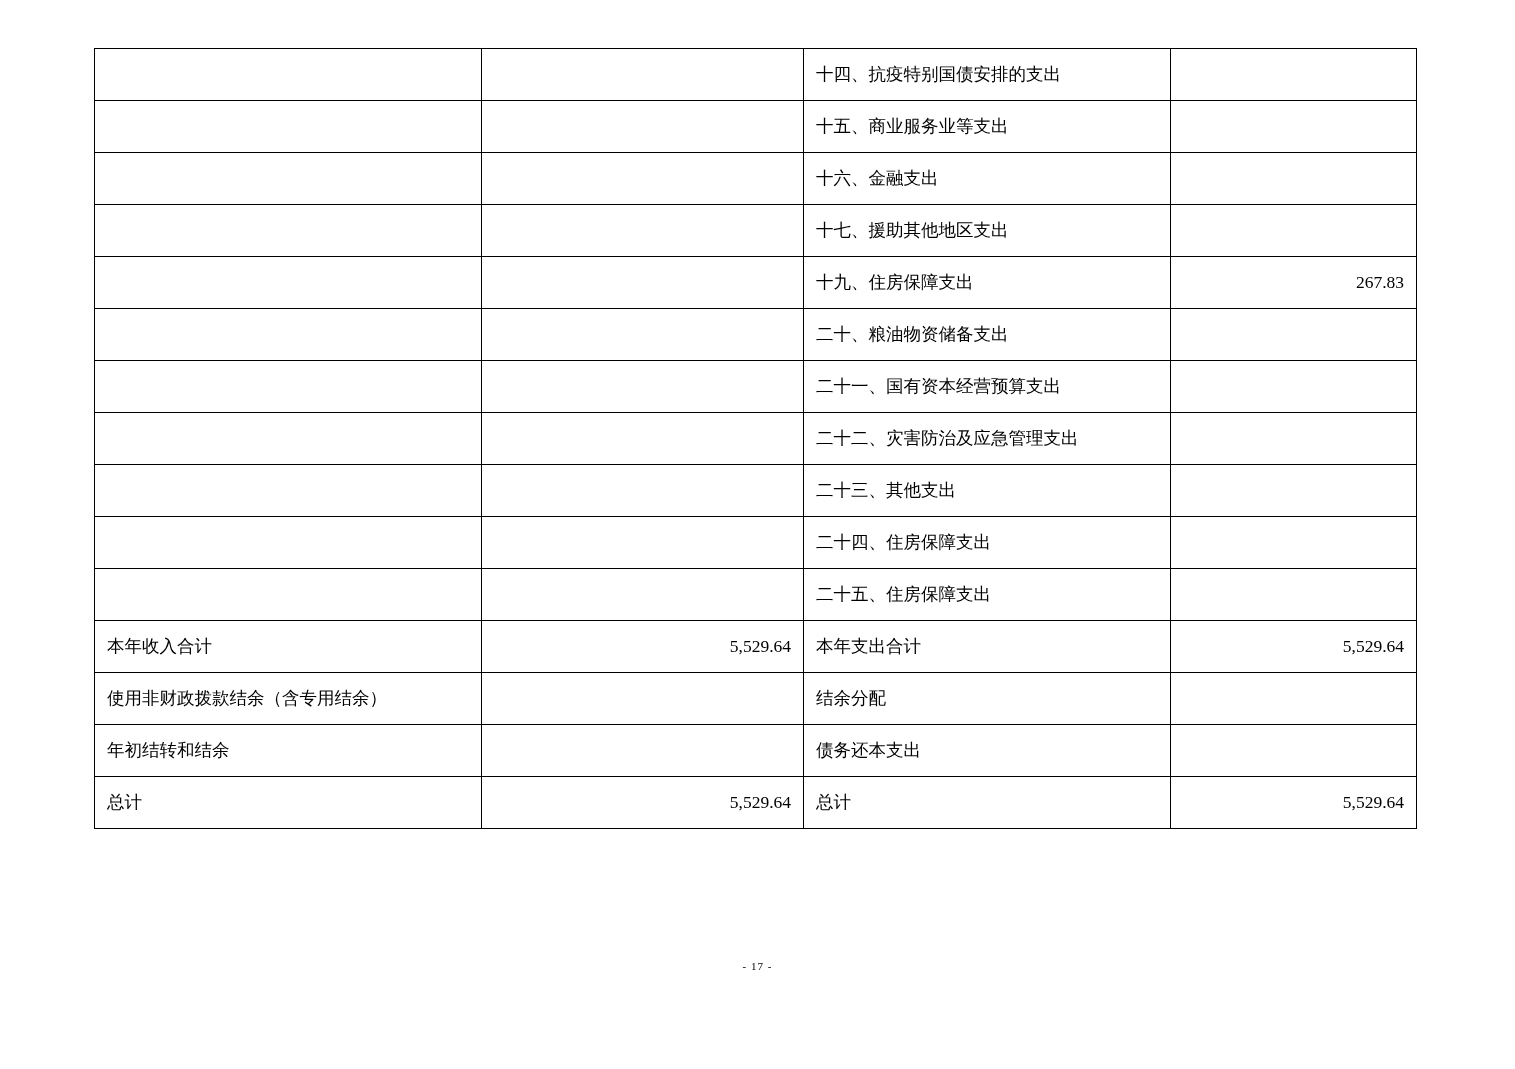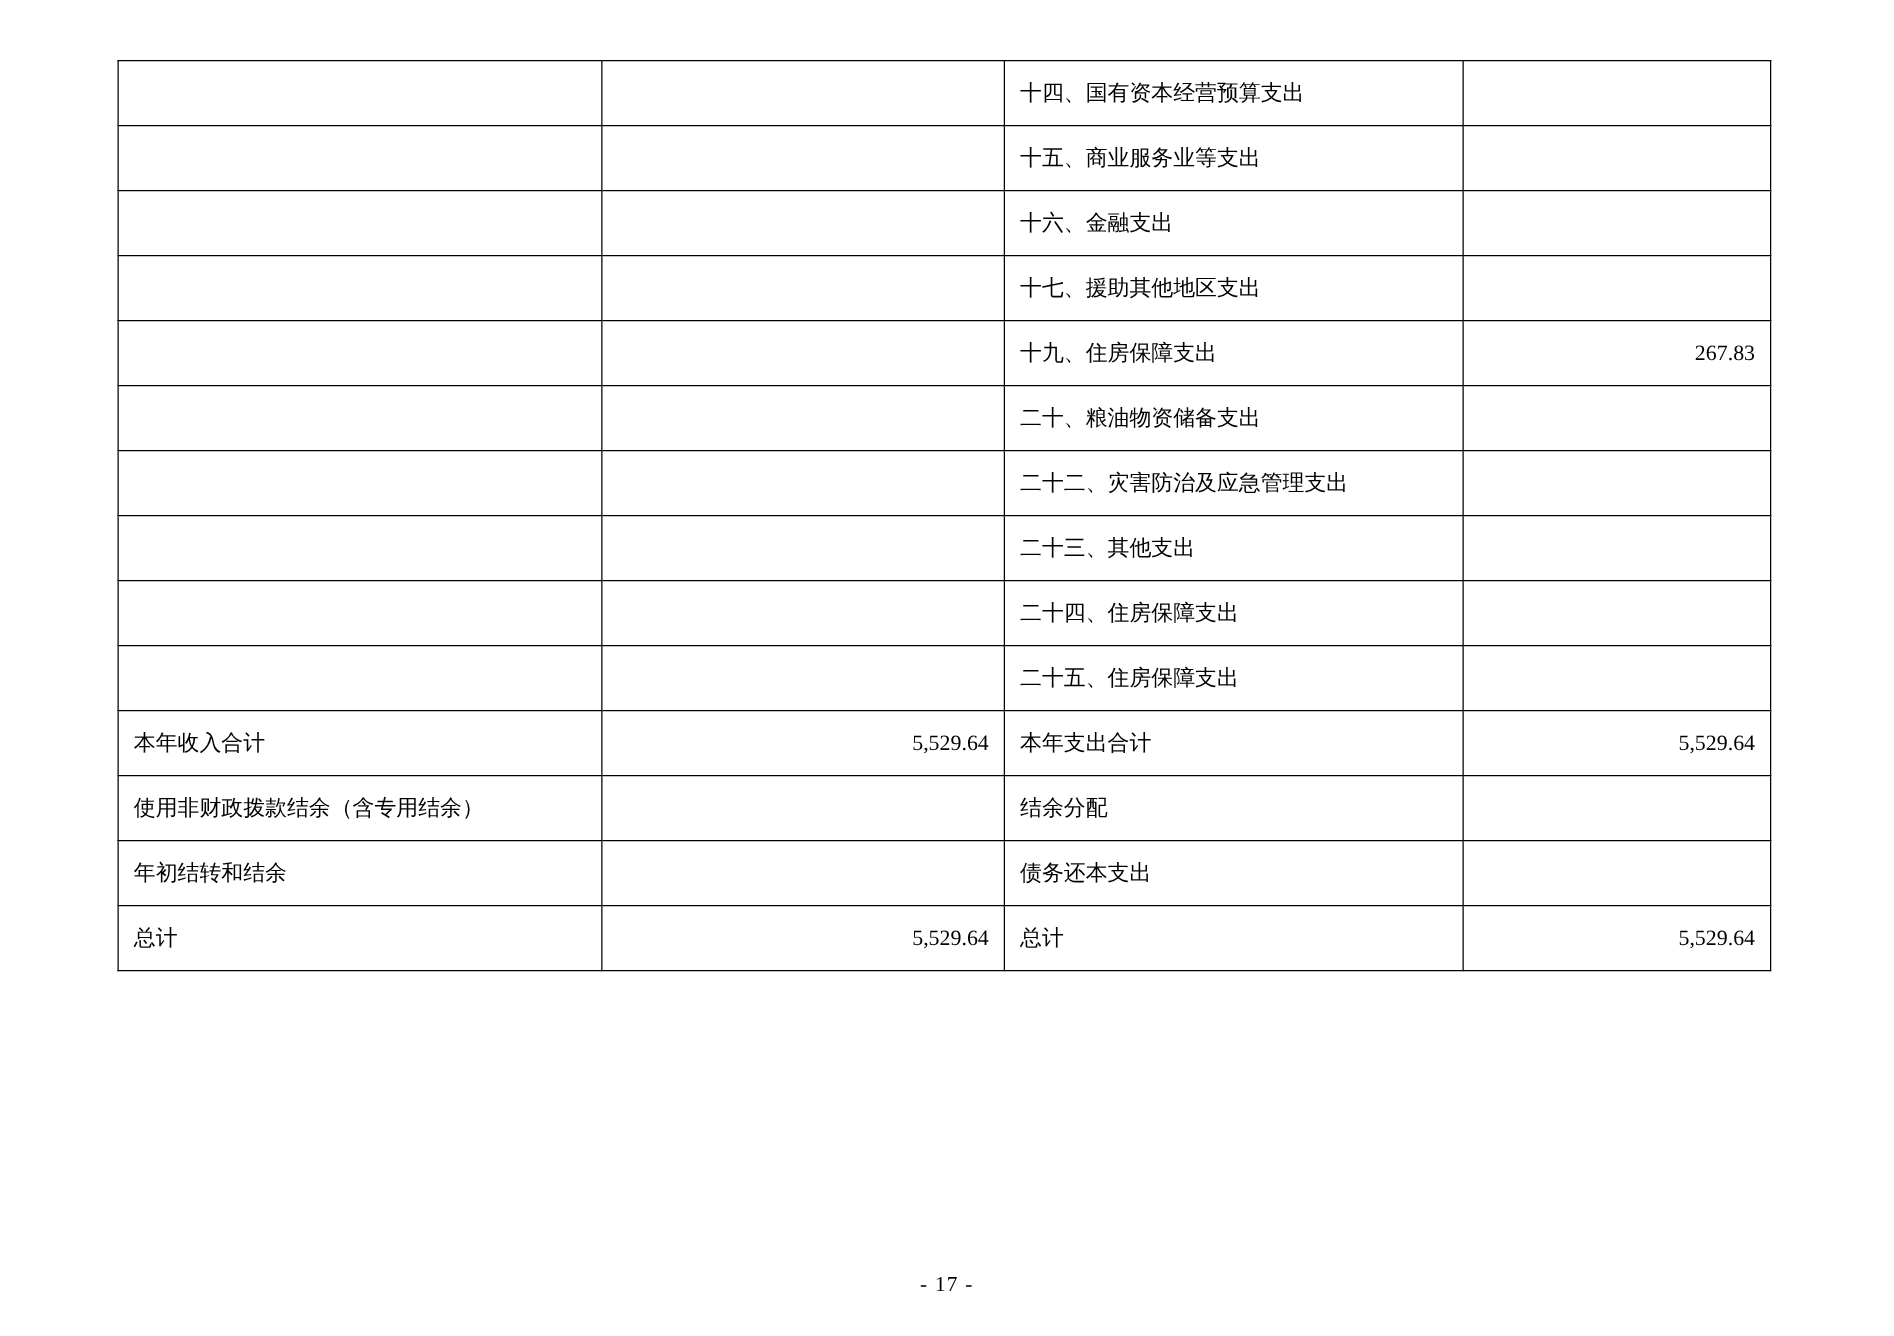--- a/index.html
+++ b/index.html
@@ -48,43 +48,43 @@
   .num {
     font-family: "Liberation Serif", "DejaVu Serif", serif;
     font-size: 17.5px;
   }
   .label-cn {
     font-family: "Liberation Serif", "DejaVu Serif", serif;
   }
   .page-number {
     position: absolute;
     left: 0;
-    top: 1018px;
+    top: 960px;
     width: 1515px;
     text-align: center;
-    font-size: 17px;
+    font-size: 11px;
     letter-spacing: 1px;
   }
 </style>
 </head>
 <body>
 
 <div class="page">
   <table class="budget-table">
     <colgroup>
       <col class="col-a">
       <col class="col-b">
       <col class="col-c">
       <col class="col-d">
     </colgroup>
     <tbody id="table-body">
         <tr>
           <td class="col-a txt-left label-cn"></td>
           <td class="col-b txt-right num"></td>
-          <td class="col-c txt-left label-cn">十四、国有资本经营预算支出</td>
+          <td class="col-c txt-left label-cn">十四、抗疫特别国债安排的支出</td>
           <td class="col-d txt-right num"></td>
         </tr>
         <tr>
           <td class="col-a txt-left label-cn"></td>
           <td class="col-b txt-right num"></td>
           <td class="col-c txt-left label-cn">十五、商业服务业等支出</td>
           <td class="col-d txt-right num"></td>
         </tr>
         <tr>
           <td class="col-a txt-left label-cn"></td>
@@ -101,20 +101,26 @@
         <tr>
           <td class="col-a txt-left label-cn"></td>
           <td class="col-b txt-right num"></td>
           <td class="col-c txt-left label-cn">十九、住房保障支出</td>
           <td class="col-d txt-right num">267.83</td>
         </tr>
         <tr>
           <td class="col-a txt-left label-cn"></td>
           <td class="col-b txt-right num"></td>
           <td class="col-c txt-left label-cn">二十、粮油物资储备支出</td>
+          <td class="col-d txt-right num"></td>
+        </tr>
+        <tr>
+          <td class="col-a txt-left label-cn"></td>
+          <td class="col-b txt-right num"></td>
+          <td class="col-c txt-left label-cn">二十一、国有资本经营预算支出</td>
           <td class="col-d txt-right num"></td>
         </tr>
         <tr>
           <td class="col-a txt-left label-cn"></td>
           <td class="col-b txt-right num"></td>
           <td class="col-c txt-left label-cn">二十二、灾害防治及应急管理支出</td>
           <td class="col-d txt-right num"></td>
         </tr>
         <tr>
           <td class="col-a txt-left label-cn"></td>

